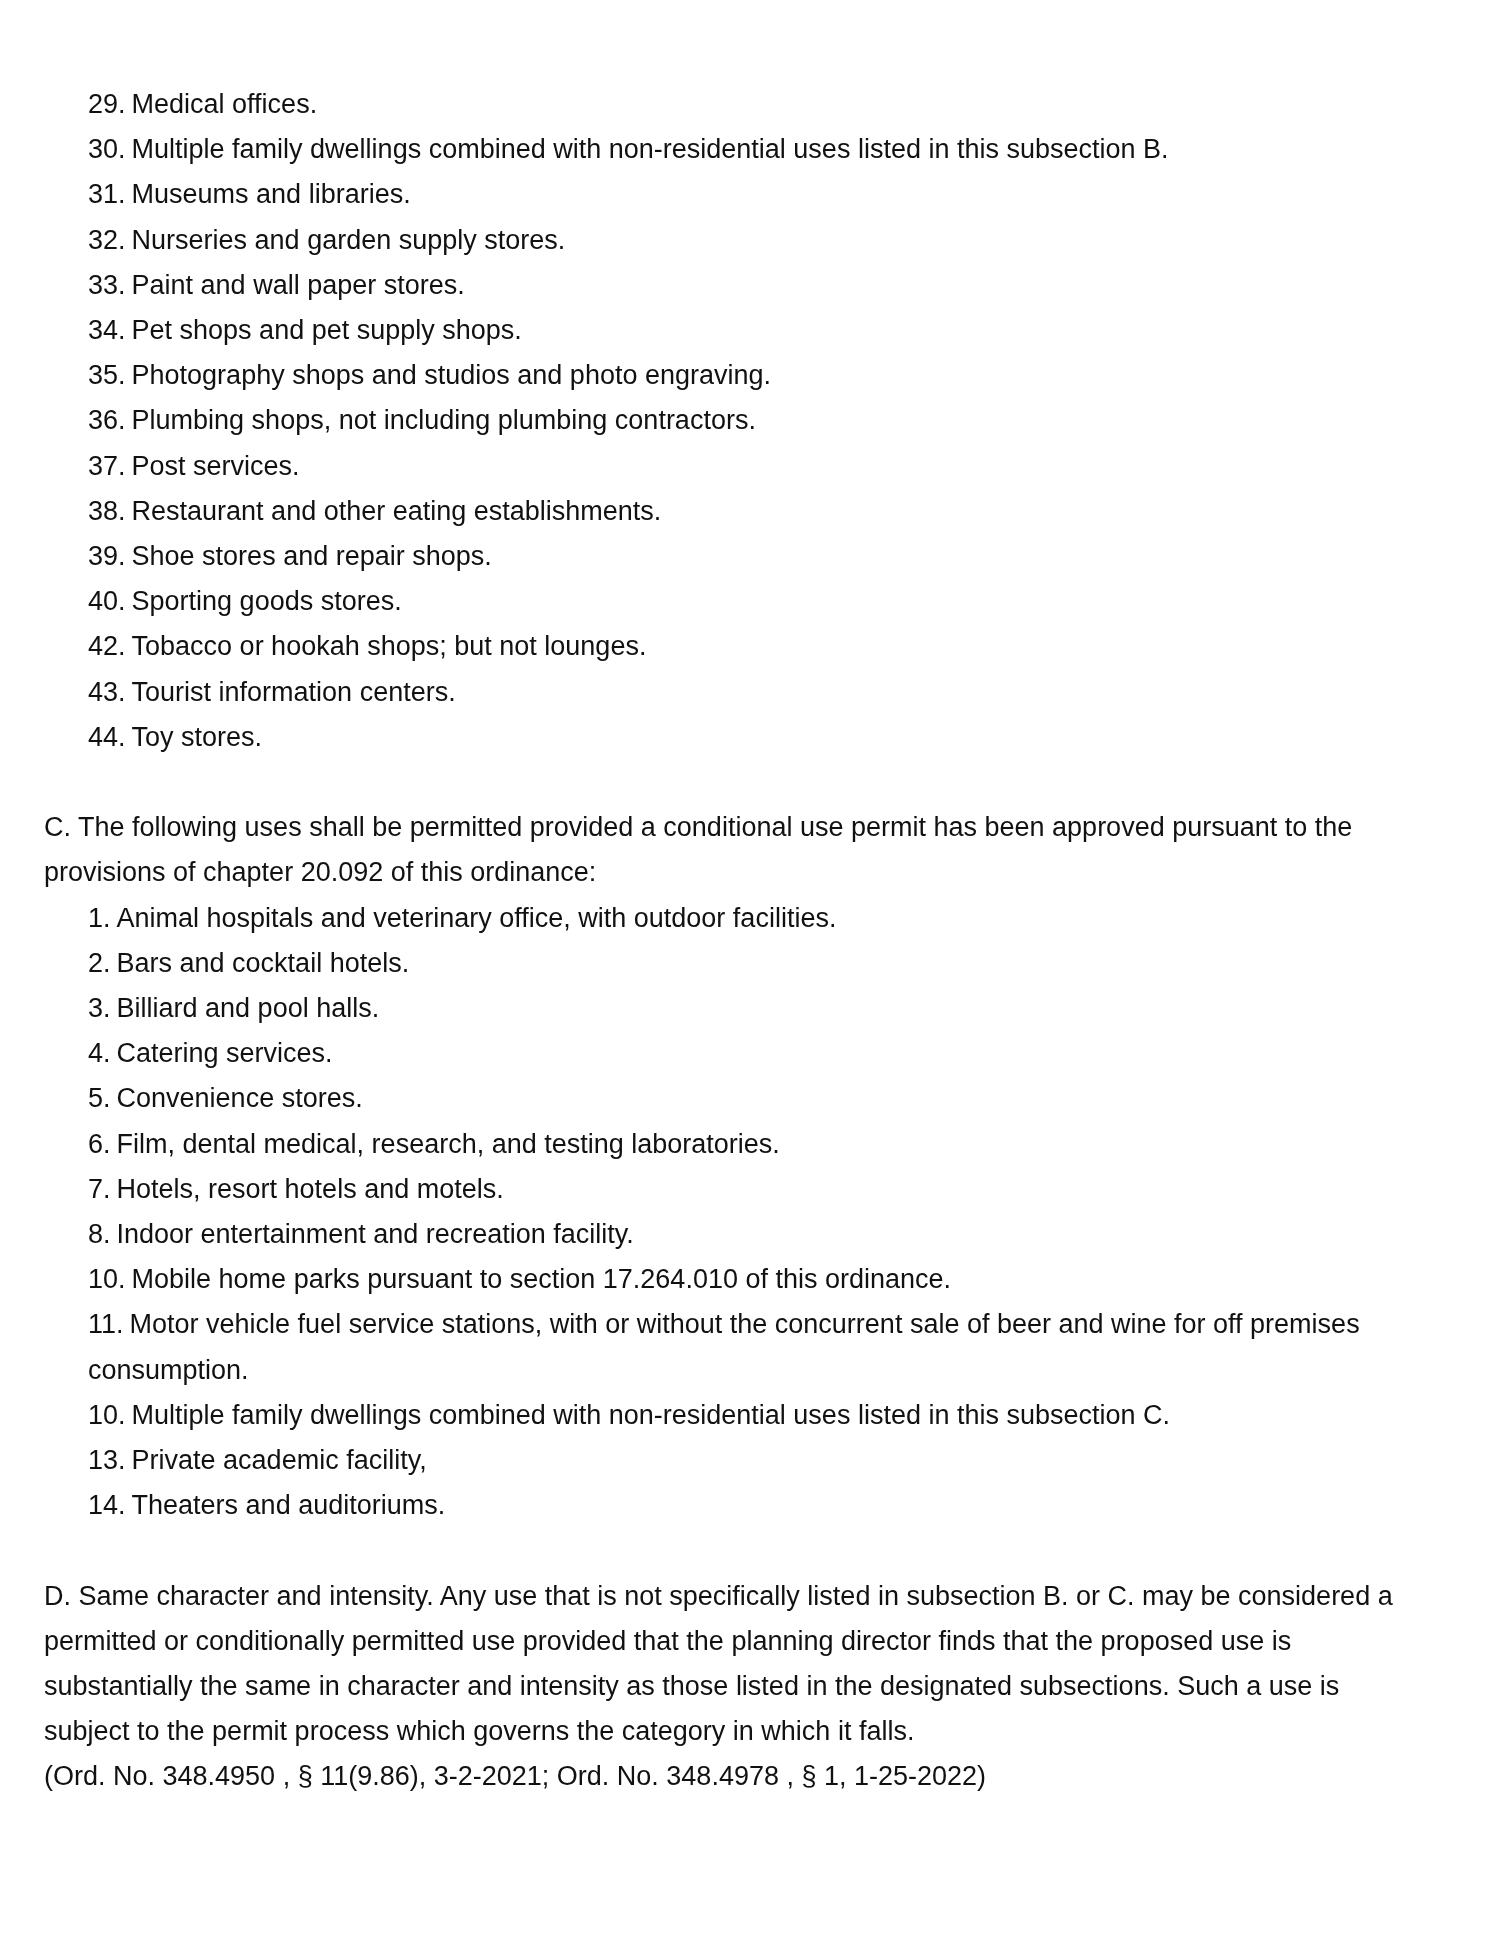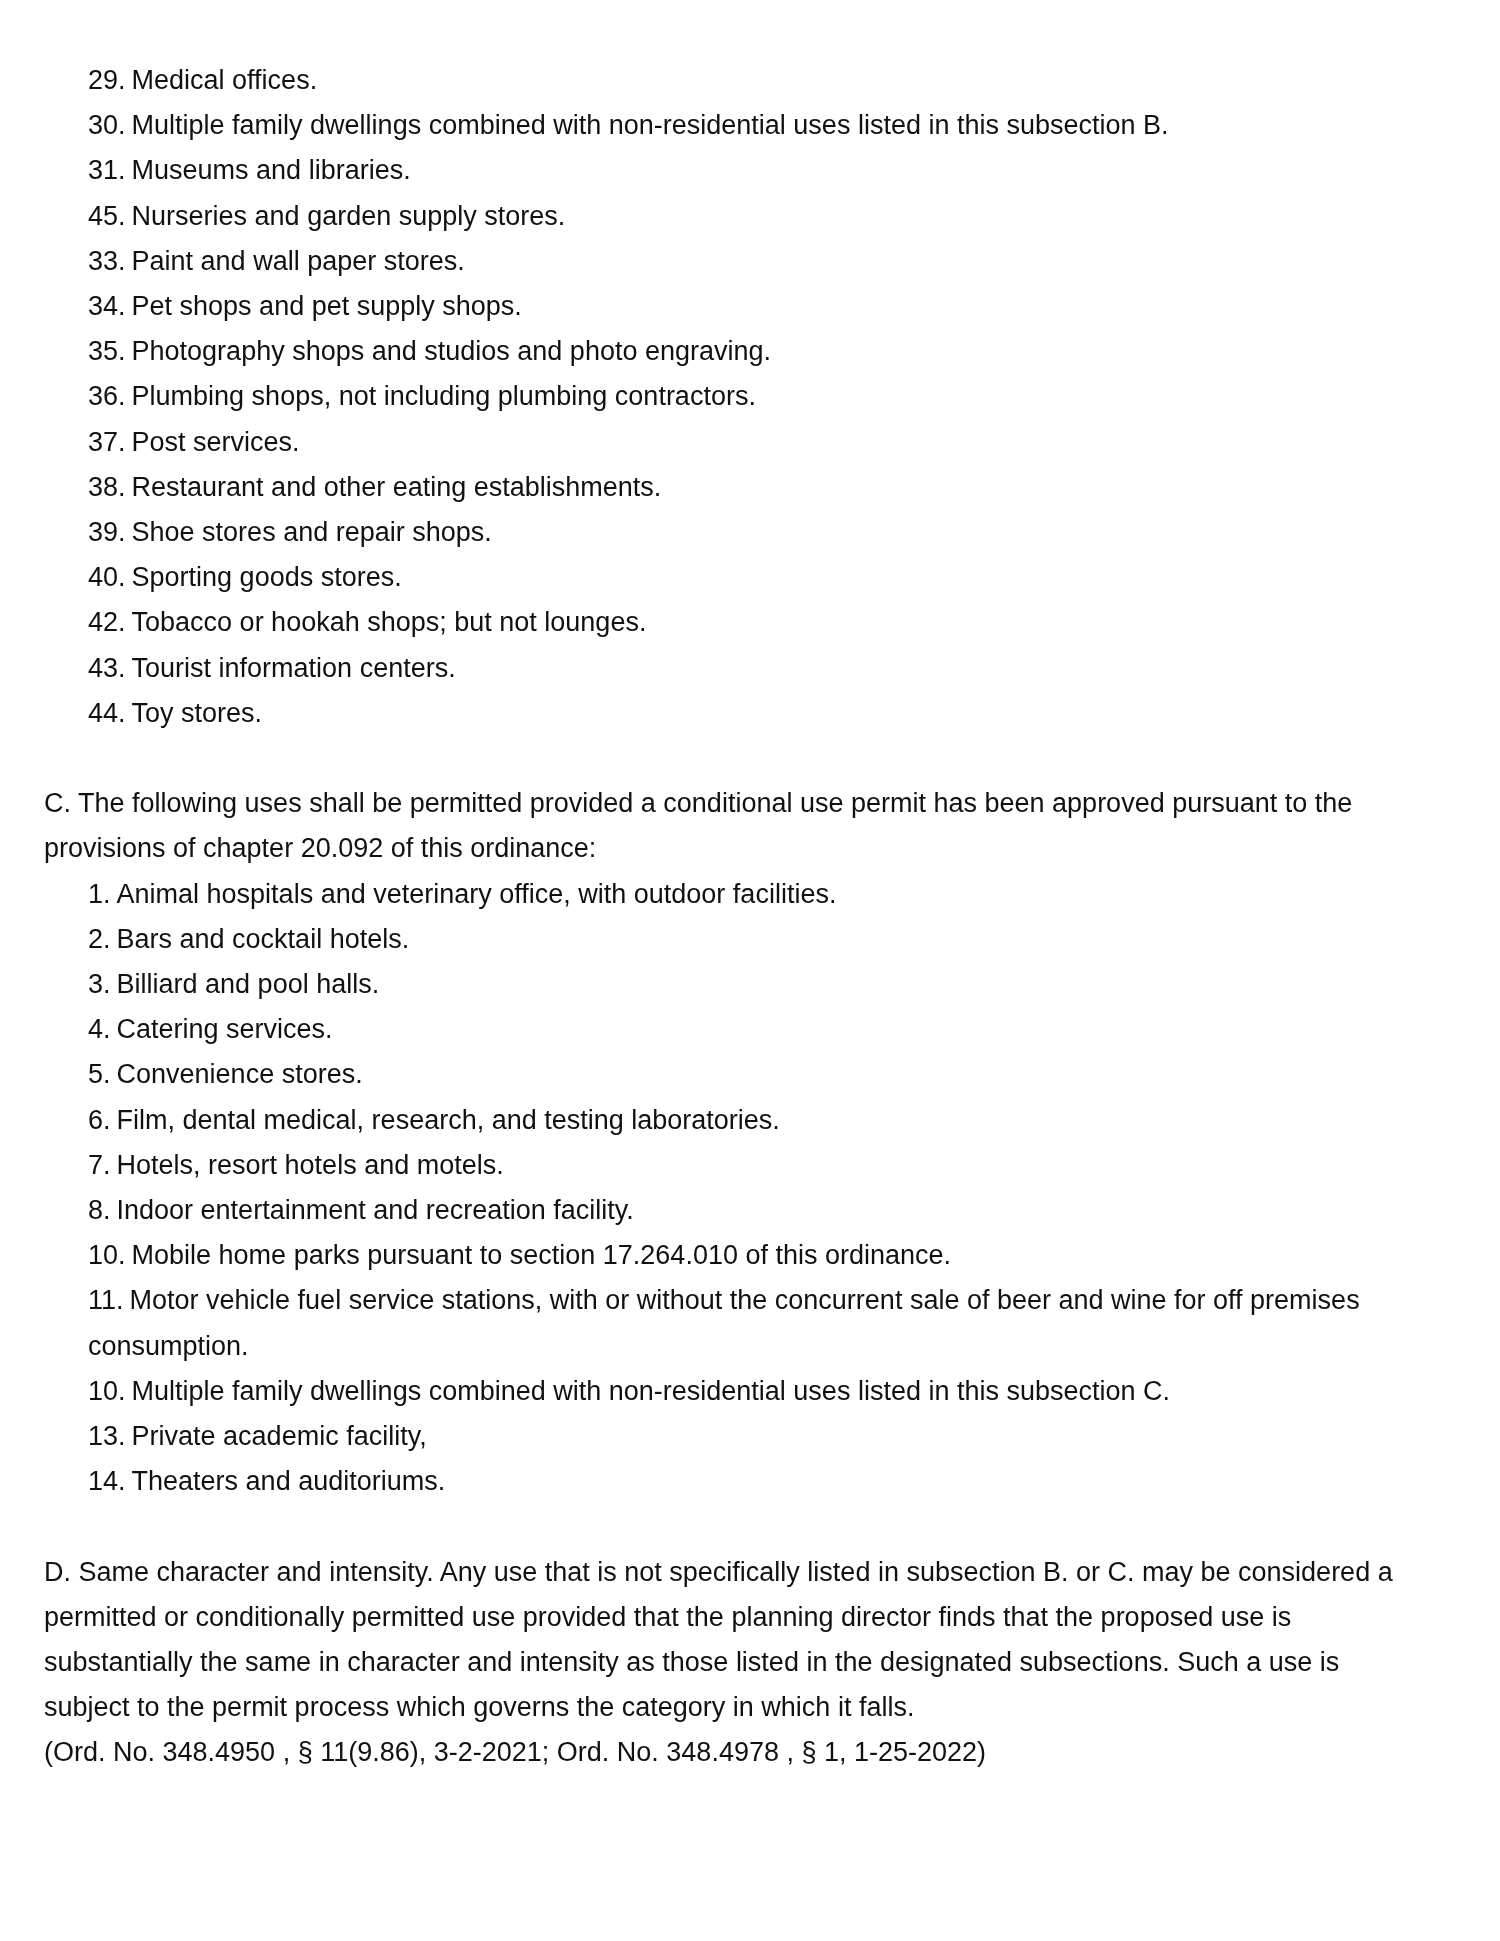--- a/index.html
+++ b/index.html
@@ -5,37 +5,37 @@
     html, body { margin: 0; padding: 0; background: #ffffff; }
     body {
       width: 1500px;
       height: 1941px;
       overflow: hidden;
       font-family: "Liberation Sans", "DejaVu Sans", sans-serif;
       color: #111111;
       font-size: 27px;
       line-height: 45.2px;
     }
-    .page { padding: 58px 0 0 44px; width: 1420px; box-sizing: border-box; }
+    .page { padding: 82px 0 0 44px; width: 1420px; box-sizing: border-box; }
     .list { margin: 0; padding: 0; list-style: none; }
     .item { padding-left: 44px; margin: 0; }
     .item .num { margin-right: 6px; }
     .para { margin: 0; }
     .gap { height: 45.2px; }
   </style>
 </head>
 <body>
 
 <div class="page">
 
   <ul class="list">
     <li class="item"><span class="num">29.</span><span>Medical offices.</span></li>
     <li class="item"><span class="num">30.</span><span>Multiple family dwellings combined with non-residential uses listed in this subsection B.</span></li>
     <li class="item"><span class="num">31.</span><span>Museums and libraries.</span></li>
-    <li class="item"><span class="num">45.</span><span>Nurseries and garden supply stores.</span></li>
+    <li class="item"><span class="num">32.</span><span>Nurseries and garden supply stores.</span></li>
     <li class="item"><span class="num">33.</span><span>Paint and wall paper stores.</span></li>
     <li class="item"><span class="num">34.</span><span>Pet shops and pet supply shops.</span></li>
     <li class="item"><span class="num">35.</span><span>Photography shops and studios and photo engraving.</span></li>
     <li class="item"><span class="num">36.</span><span>Plumbing shops, not including plumbing contractors.</span></li>
     <li class="item"><span class="num">37.</span><span>Post services.</span></li>
     <li class="item"><span class="num">38.</span><span>Restaurant and other eating establishments.</span></li>
     <li class="item"><span class="num">39.</span><span>Shoe stores and repair shops.</span></li>
     <li class="item"><span class="num">40.</span><span>Sporting goods stores.</span></li>
     <li class="item"><span class="num">42.</span><span>Tobacco or hookah shops; but not lounges.</span></li>
     <li class="item"><span class="num">43.</span><span>Tourist information centers.</span></li>

